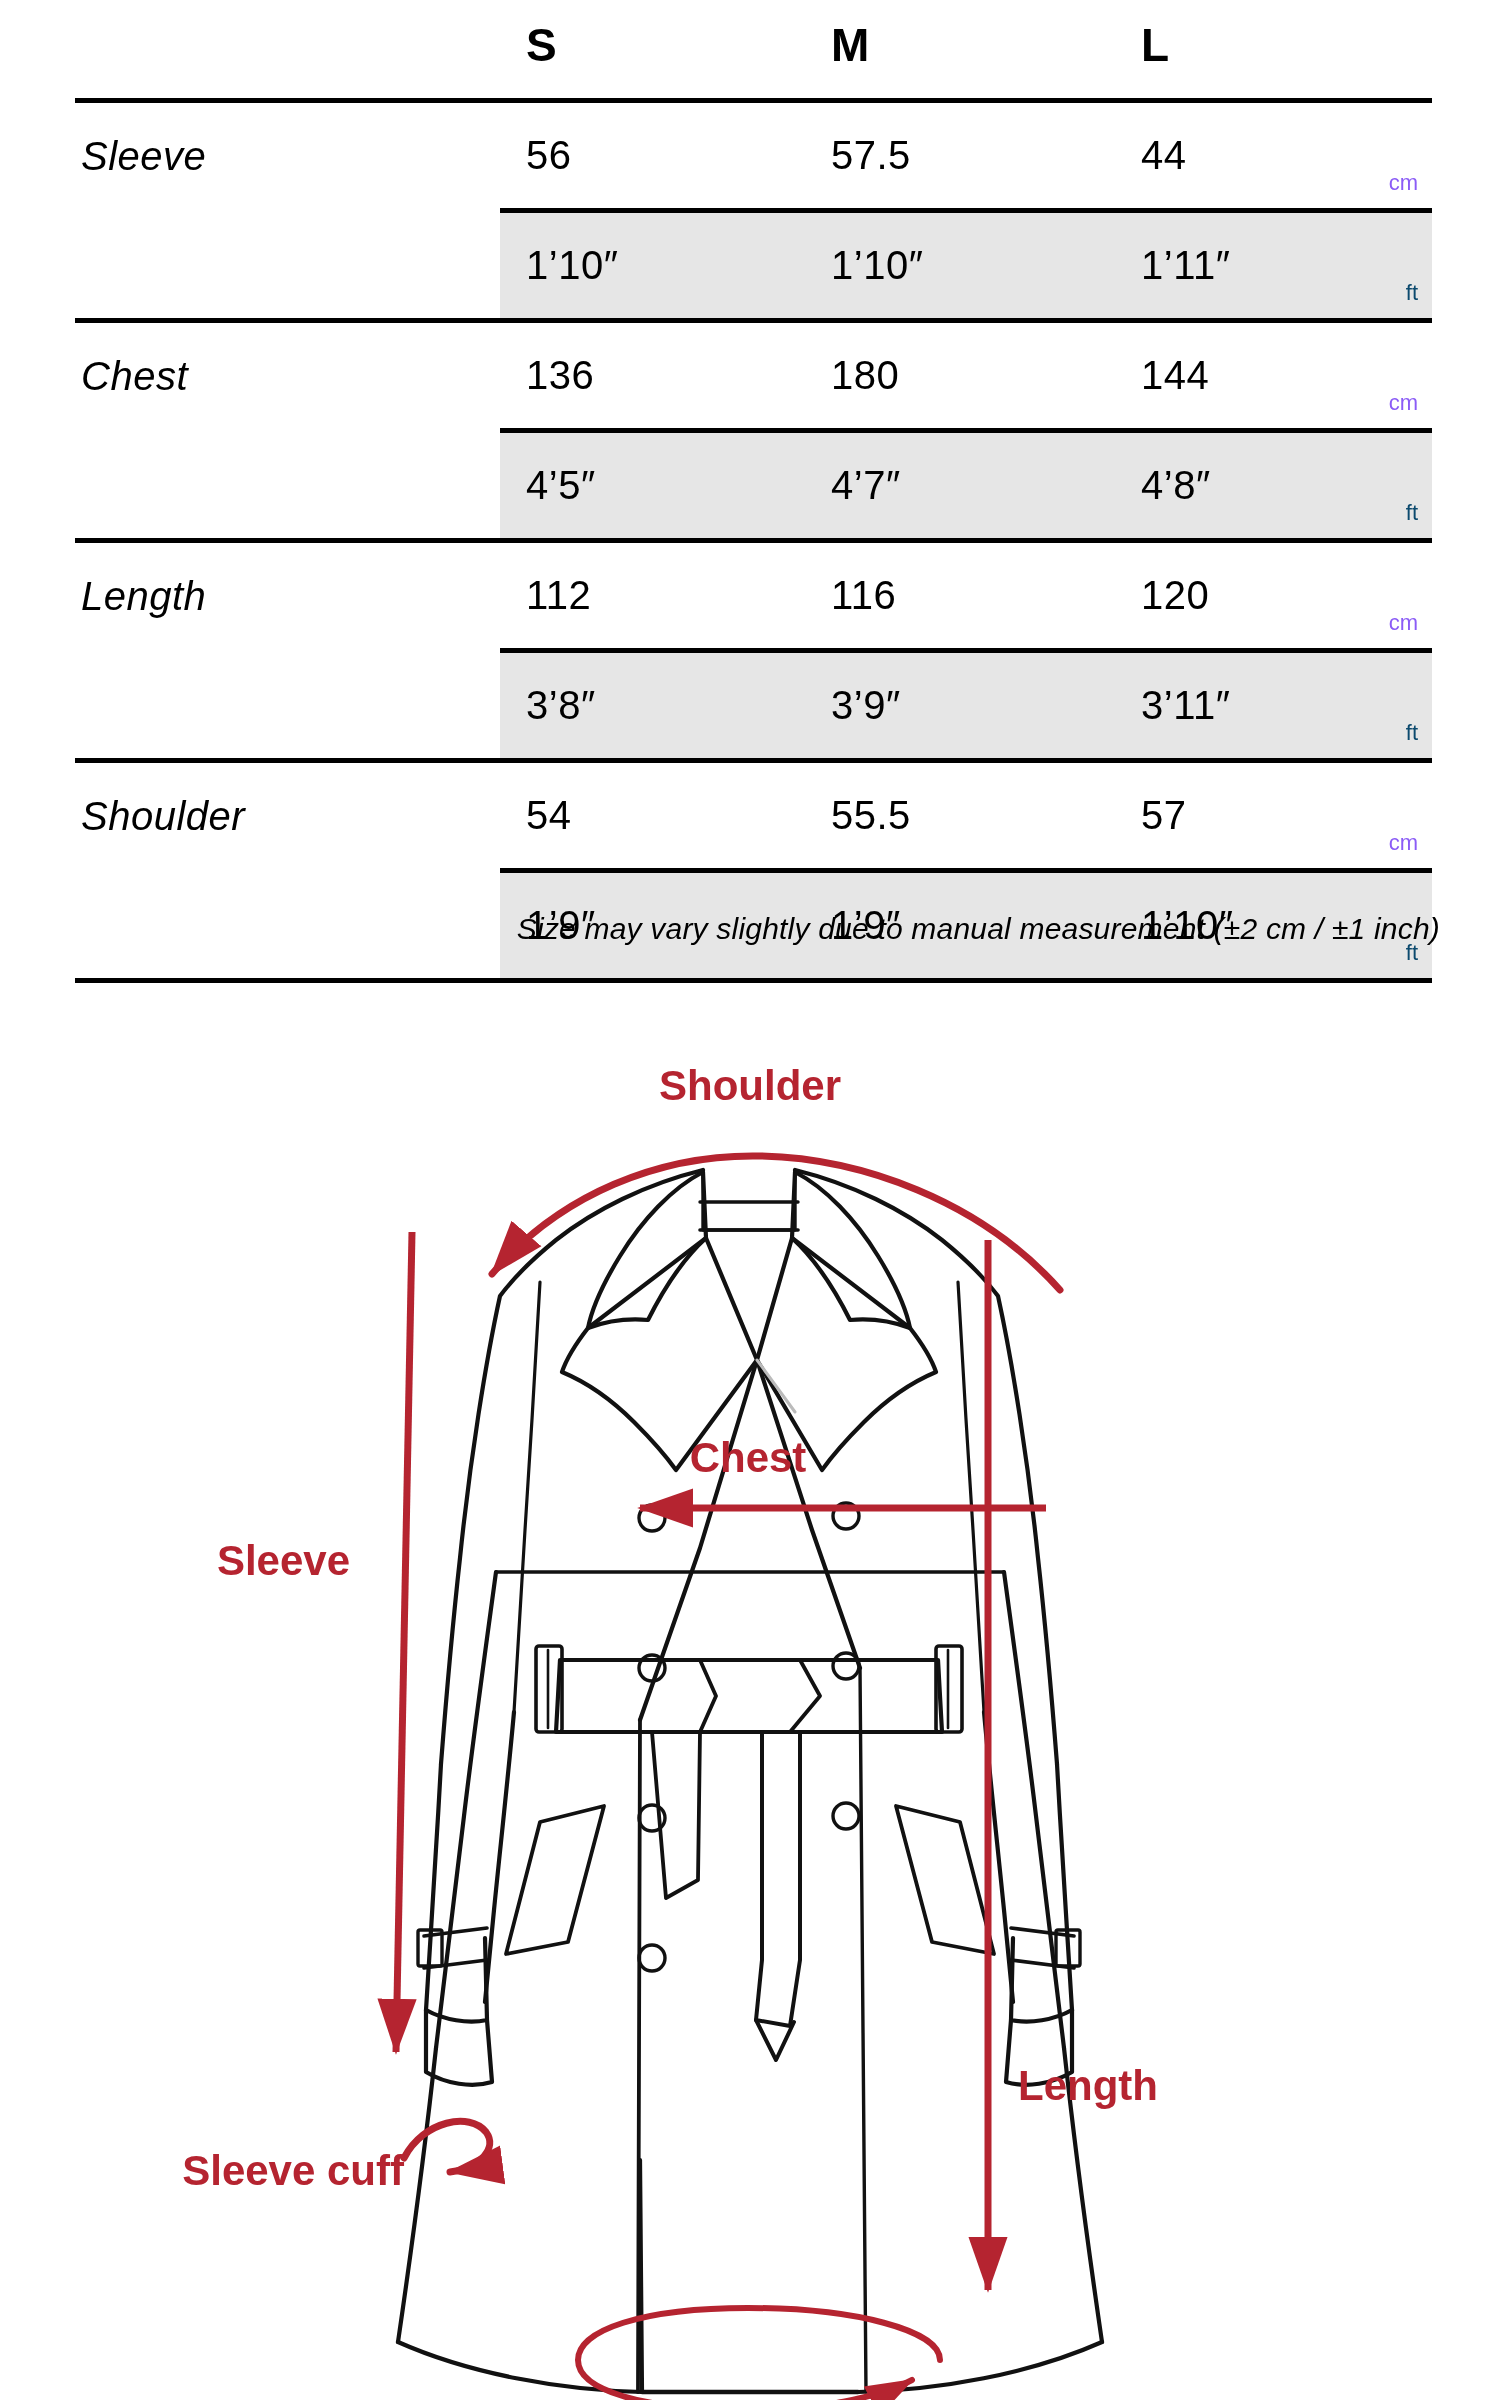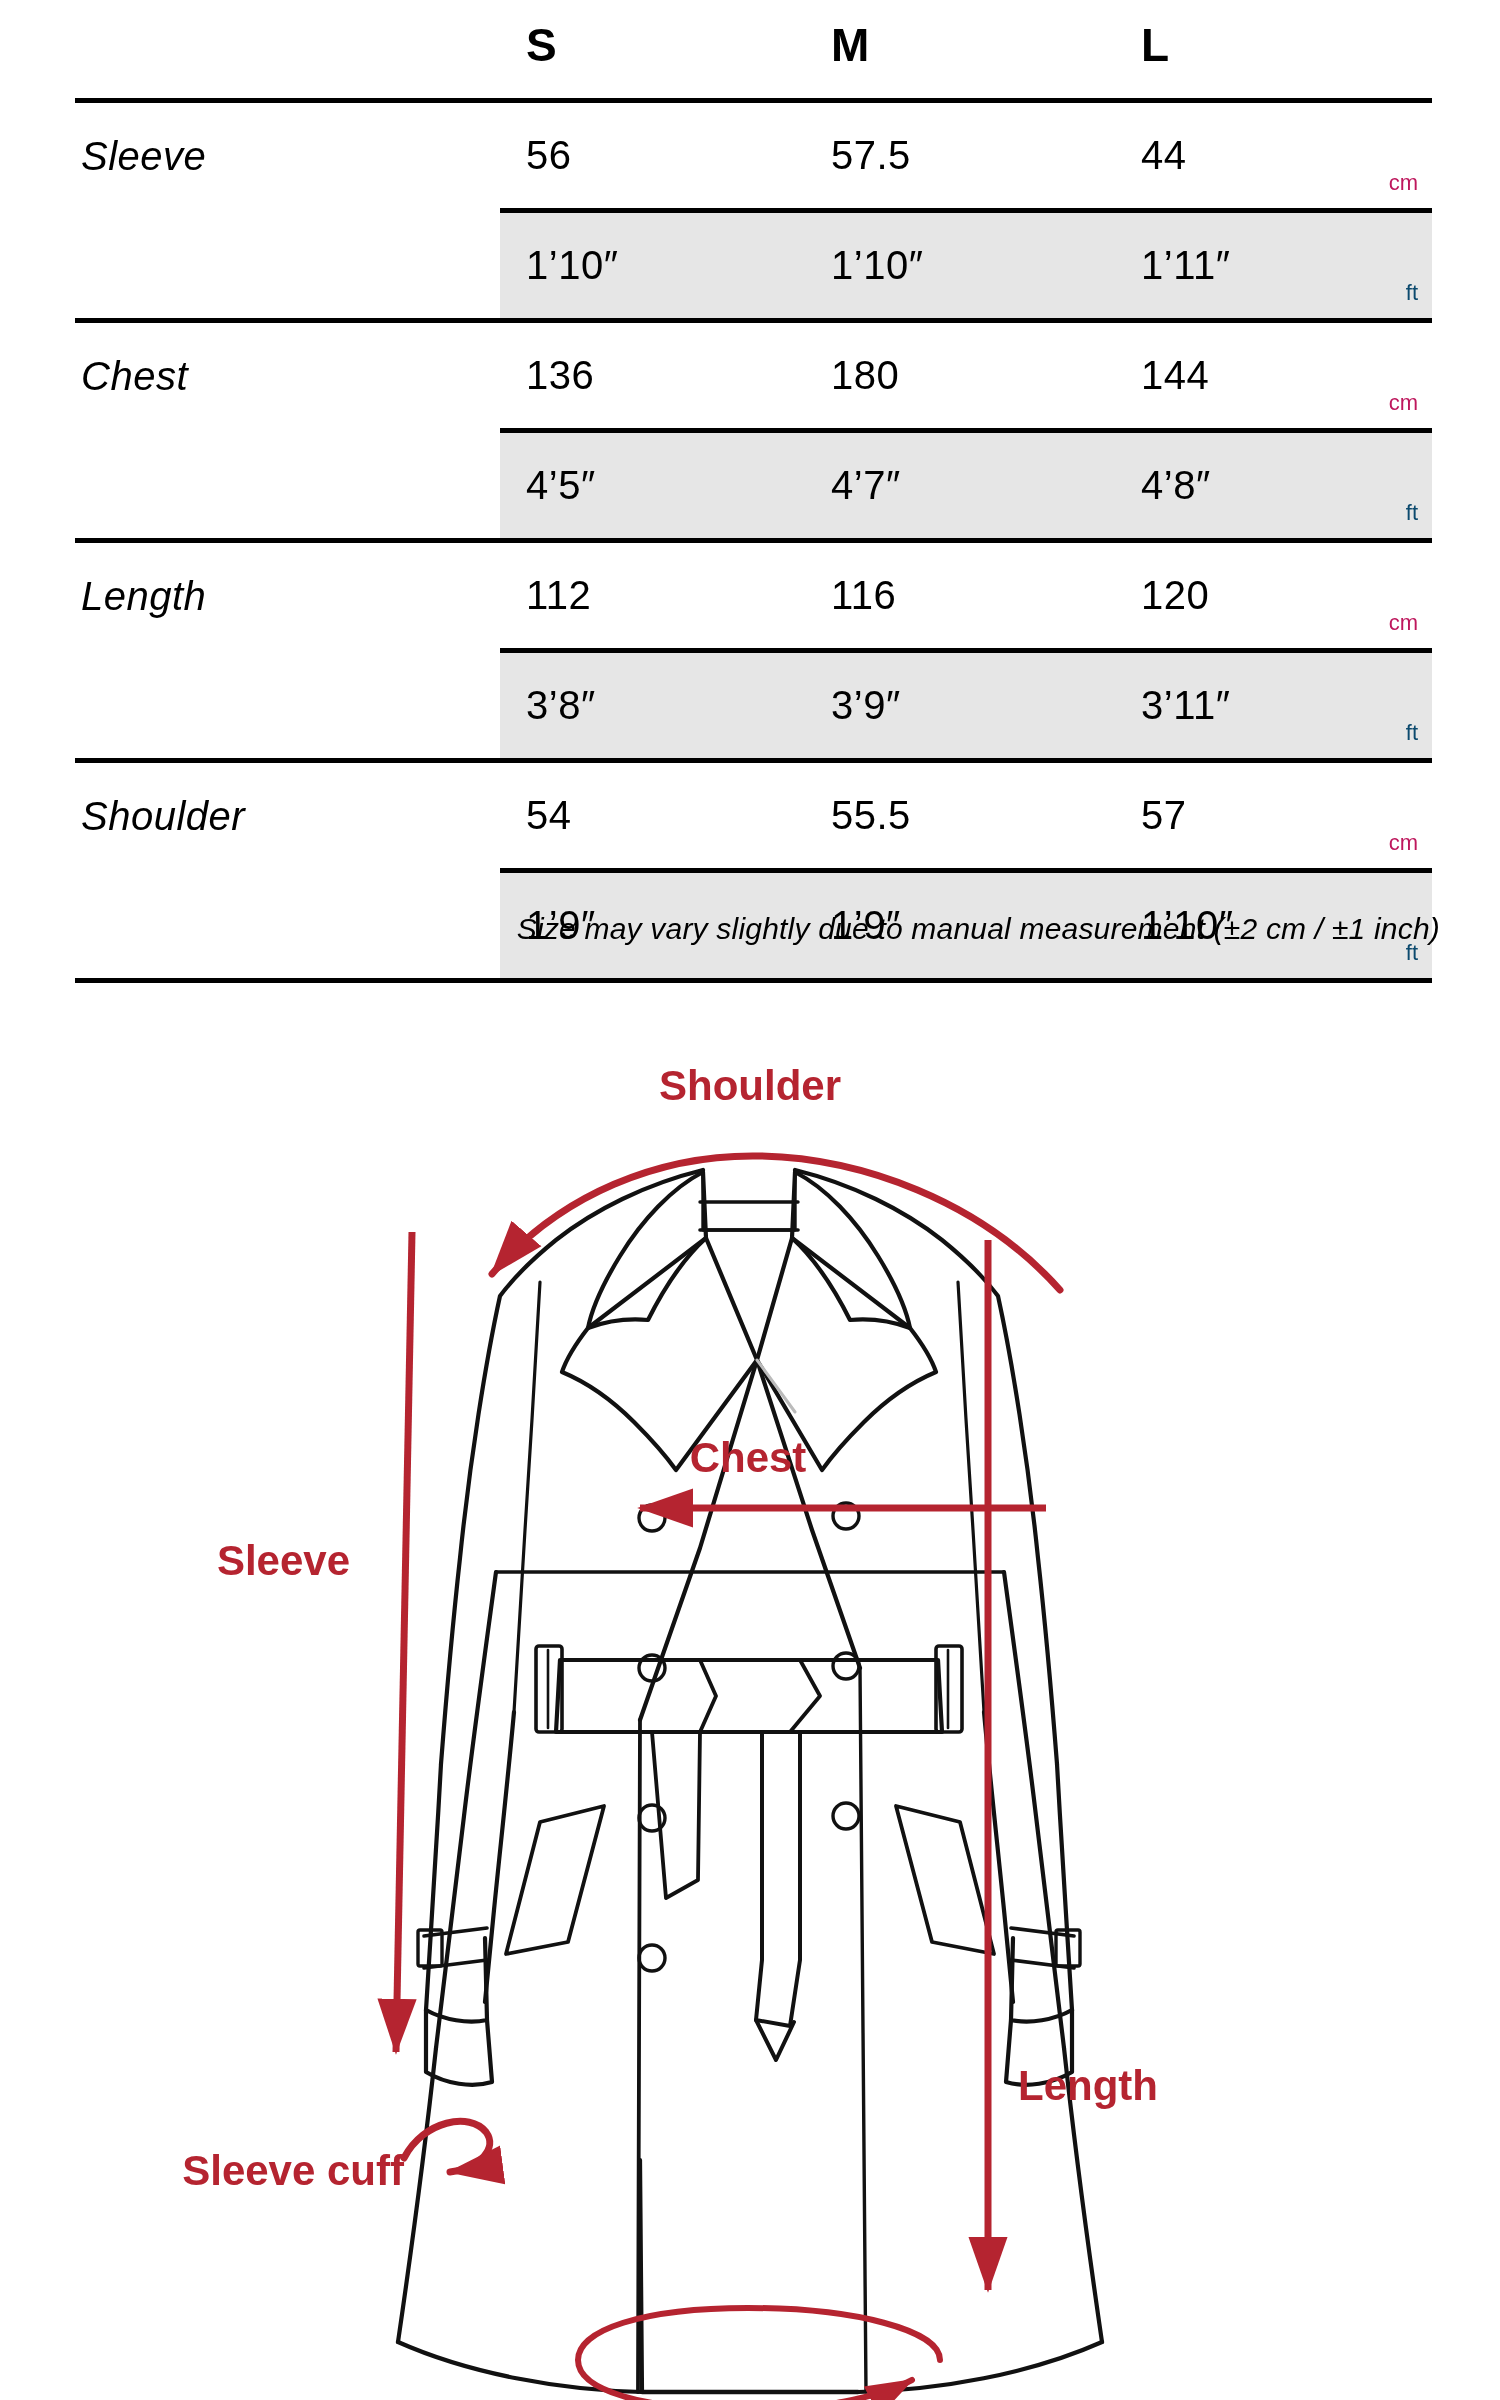--- a/index.html
+++ b/index.html
@@ -65,21 +65,21 @@
     font-size: 40px;
     padding-left: 6px;
     letter-spacing: 0.5px;
   }
   tr.row-cm td.cell-val {
     padding-left: 26px;
     letter-spacing: 0.5px;
   }
   tr.row-cm td.cell-unit {
     font-size: 22px;
-    color: #be185d;
+    color: #8b5cf6;
     text-align: right;
     padding-right: 14px;
     vertical-align: bottom;
     padding-bottom: 12px;
   }
 
   
   tr.row-ft td {
     height: 93px;
     font-size: 40px;

